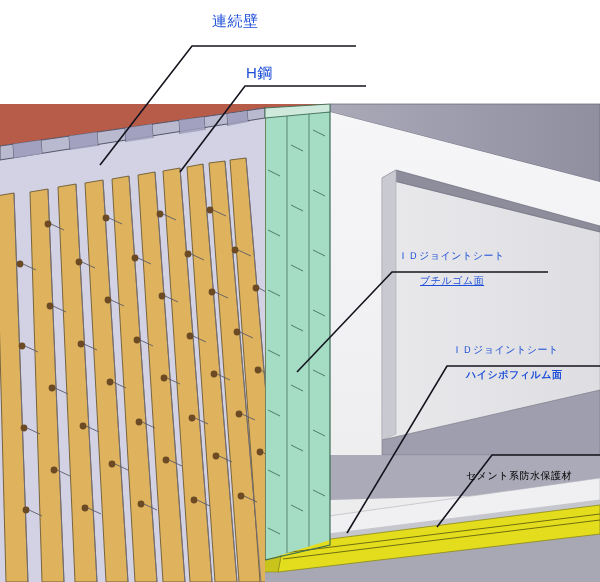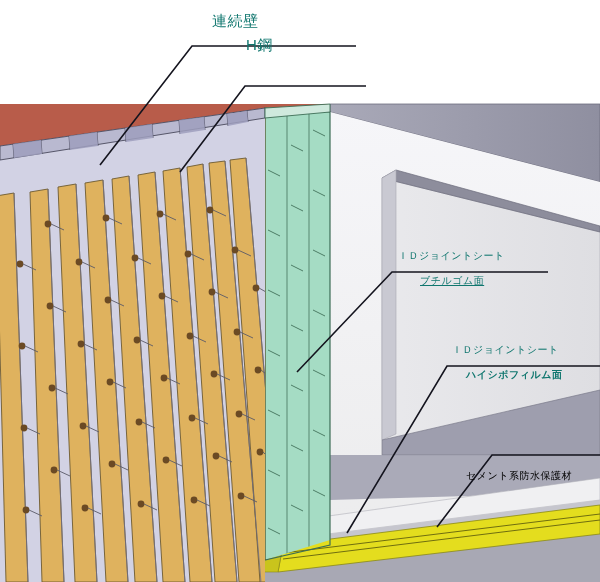--- a/index.html
+++ b/index.html
@@ -6,21 +6,21 @@
   body{
     width:600px;height:582px;position:relative;overflow:hidden;
     font-family:"Liberation Sans","DejaVu Sans",sans-serif;
   }
   #stage{position:absolute;left:0;top:0;width:600px;height:582px;}
   svg{display:block;}
 
   .lbl{
     position:absolute;
     font-family:"Liberation Sans","DejaVu Sans",sans-serif;
-    color:#0f766e;
+    color:#1d4ed8;
     white-space:nowrap;
     letter-spacing:0.5px;
   }
   .lbl-top{font-size:15px;}
   .lbl-side{font-size:10px;}
   .lbl-cement{font-size:10px;color:#000000;margin-top:32px;}
 </style>
 </head>
 <body>
 
@@ -274,21 +274,21 @@
     <polyline points="297,372 392,272 548,272"></polyline>
     <polyline points="347,533 447,366 600,366"></polyline>
     <polyline points="437,527 492,455 600,455"></polyline>
   </g>
 
 </svg>
 </div>
 
 <div class="lbl lbl-top" style="left:212px;top:12px;">連続壁</div>
 
-<div class="lbl lbl-top" style="left:246px;top:36px;">H鋼</div>
+<div class="lbl lbl-top" style="left:246px;top:64px;">H鋼</div>
 
 <div class="lbl lbl-side" style="left:398px;top:249px;">ＩＤジョイントシート</div>
 <div class="lbl lbl-side" style="left:420px;top:274px;text-decoration:underline;">ブチルゴム面</div>
 
 <div class="lbl lbl-side" style="left:452px;top:343px;">ＩＤジョイントシート</div>
 <div class="lbl lbl-side" style="left:466px;top:368px;font-weight:bold;">ハイシボフィルム面</div>
 
 <div class="lbl lbl-cement" style="left:466px;top:437px;">セメント系防水保護材</div>
 
 </body></html>

